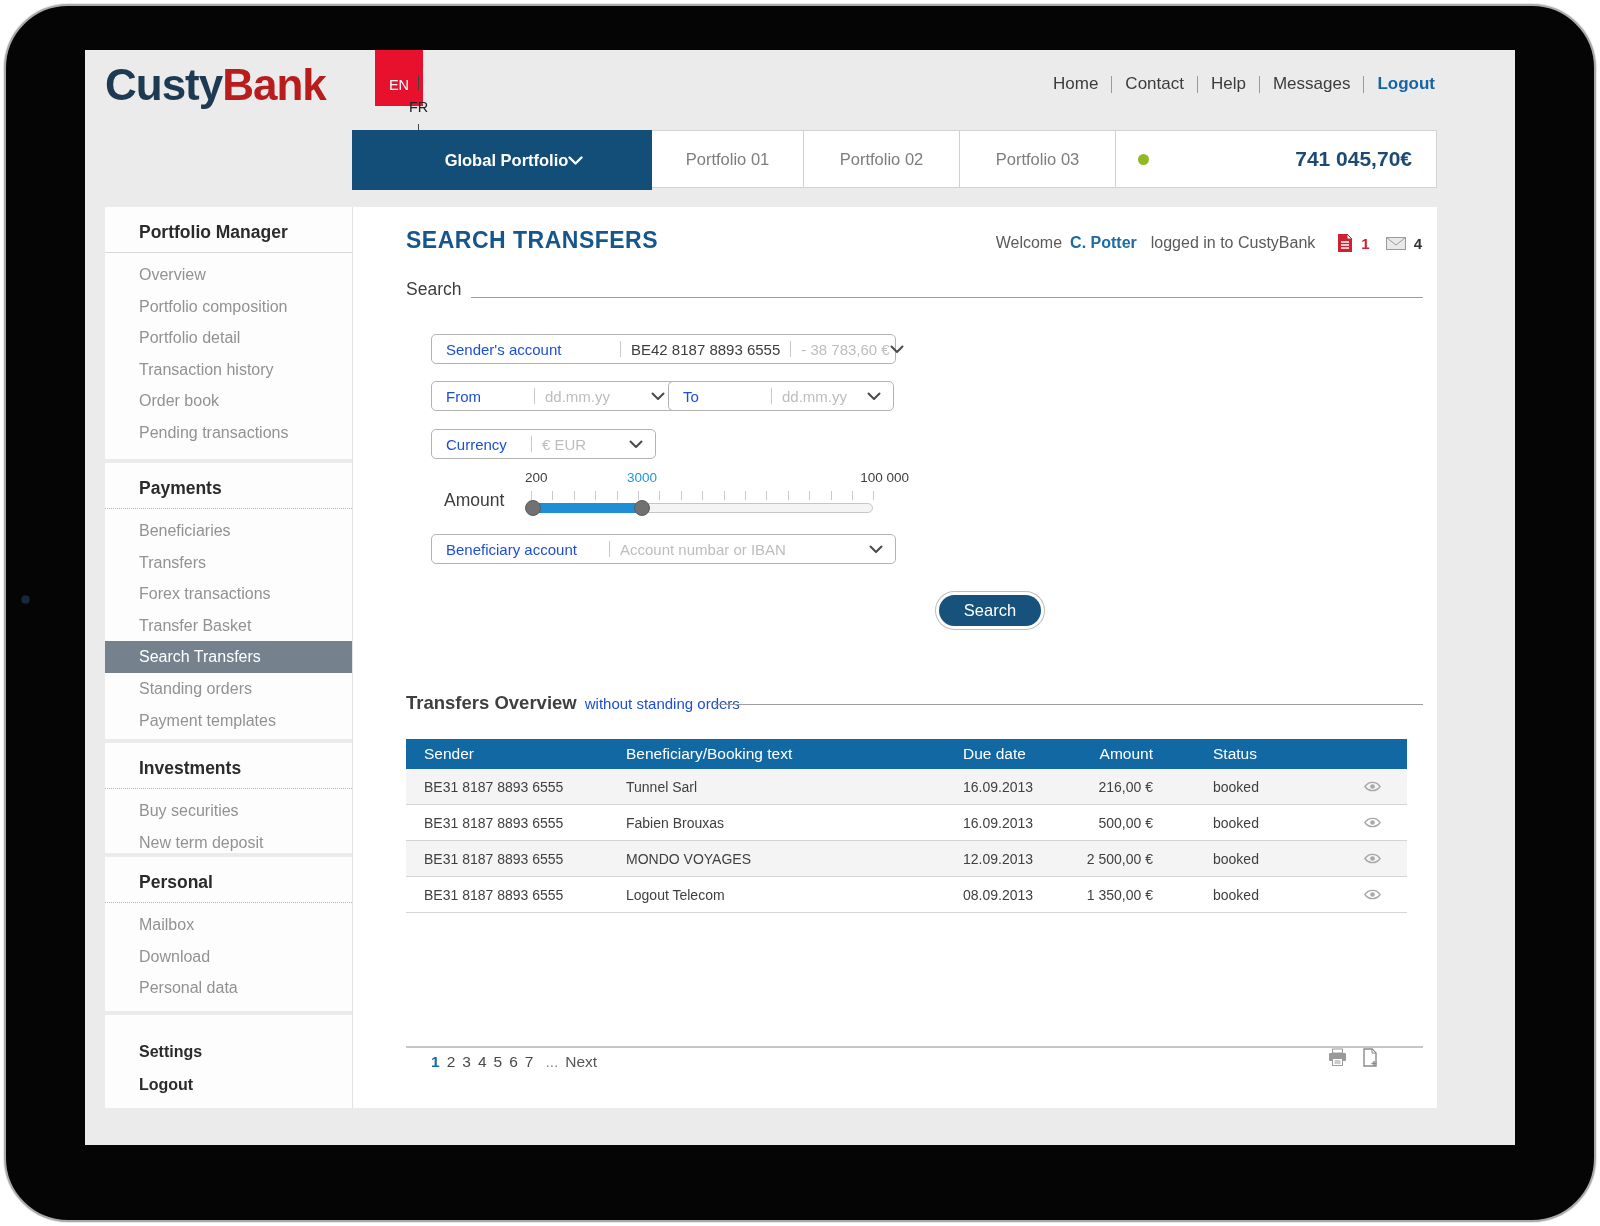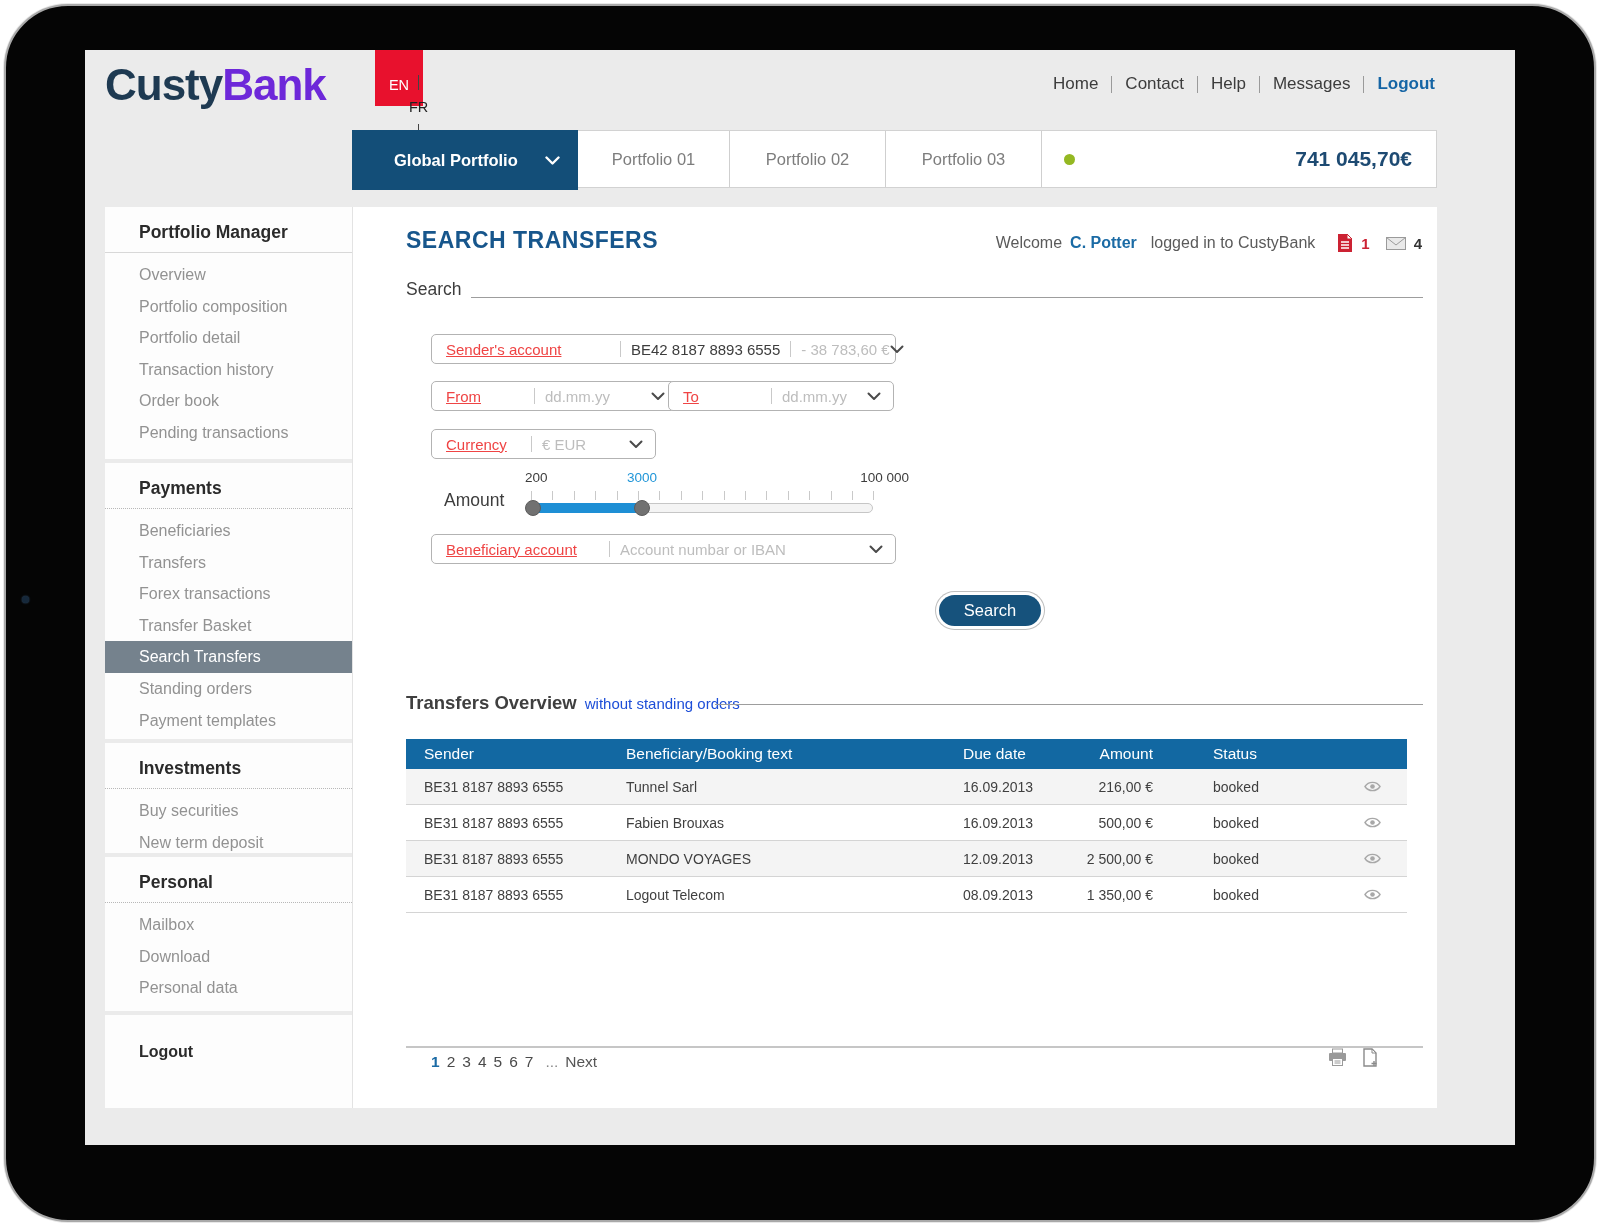--- a/index.html
+++ b/index.html
@@ -14,42 +14,42 @@
   .camera-dot { position:absolute; left:22px; top:596px; width:7px; height:7px;
     border-radius:50%; background:#16283a; box-shadow:0 0 2px #3a5a7a; }
 
   
   .canvas { position:absolute; left:85px; top:50px; width:1430px; height:1095px;
     background:#ebebeb; overflow:hidden; }
 
   
   .logo { position:absolute; left:20px; top:10px; font-size:44px; font-weight:bold; letter-spacing:-1px; }
   .logo .p1 { color:#1e3a52; }
-  .logo .p2 { color:#6d28d9; }
+  .logo .p2 { color:#b91c1c; }
 
   .lang-box { position:absolute; left:290px; top:0; width:48px; height:56px; background:#e8112d;
     display:flex; align-items:flex-end; justify-content:center; padding-bottom:13px;
     color:#fff; font-size:14.5px; }
   .lang-rest { position:absolute; left:324px; top:25px; font-size:14.5px; color:#222;
     display:flex; align-items:center; gap:9px;flex-direction:column; }
   .vsep { width:1px; height:15px; background:#444; display:inline-block; }
 
   .topnav { position:absolute; right:80px; top:24px; display:flex; align-items:center; gap:13px;
     font-size:17px; color:#3c3c3c; }
   .topnav .sep { width:1px; height:17px; background:#9a9a9a; }
   .topnav .logout { color:#1565a5; font-weight:bold; }
   .topnav span[data-interactable="true"] { cursor:pointer; }
 
   
   .tabbar { position:absolute; left:267px; top:80px; width:1085px; height:58px; display:flex;
     background:#fff; border:1px solid #d2d2d2; }
   .tab { display:flex; align-items:center; justify-content:center; color:#7d7d7d;
     font-size:16.5px; border-right:1px solid #cfcfcf; background:#fff; cursor:pointer; }
-  .tab.selected { width:226px; background:#134e78; color:#fff; font-weight:600;
-    justify-content:space-between; padding:0 18px 0 42px; border-right:none;
+  .tab.selected { width:300px; background:#134e78; color:#fff; font-weight:600;
+    justify-content:center; padding:0 18px 0 42px; border-right:none;
     margin:-1px 0 -1px -1px; height:60px; }
   .tab.t1 { width:152px; } .tab.t2 { width:156px; } .tab.t3 { width:156px; }
   .tab.t5 { width:174px; justify-content:space-between; padding:0 13px 0 31px; }
   .tab-more { color:#41525f; font-size:22px; font-weight:bold; line-height:1; }
   .balance-cell { flex:1; display:flex; align-items:center; justify-content:space-between;
     padding:0 24px 0 22px; background:#fff; }
   .green-dot { width:11px; height:11px; border-radius:50%; background:#94b822; }
   .balance-val { font-size:21px; font-weight:bold; color:#1d4a72; }
 
   
@@ -79,21 +79,21 @@
   .welcome .suffix { margin-left:6px; margin-right:14px; }
   .badge-num-red { color:#cc2233; font-weight:bold; font-size:15px; margin-right:8px; }
   .badge-num-dark { color:#333; font-weight:bold; font-size:15px; }
 
   .search-label { position:absolute; left:53px; top:72px; font-size:17.5px; color:#3d3d3d; }
   .search-rule { position:absolute; left:118px; top:90px; width:952px; border-top:1px solid #9d9d9d; }
 
   .combo { position:absolute; height:30px; border:1px solid #b3b3b3; border-radius:5px;
     background:#fff; display:flex; align-items:center; font-size:15px;
     padding:0 12px 0 14px; cursor:pointer; }
-  .combo .lbl { color:#ef4444; flex:none;text-decoration:underline; }
+  .combo .lbl { color:#1d4ed8; flex:none; }
   .combo .cdiv { width:1px; height:16px; background:#c9c9c9; margin:0 10px; flex:none; }
   .combo .val { color:#3d3d3d; white-space:nowrap; }
   .combo .hint { color:#bdbdbd; white-space:nowrap; }
   .combo .chev { margin-left:auto; display:flex; }
   .combo.sender { left:78px; top:127px; width:465px; } .combo.sender .lbl { width:164px; }
   .combo.from { left:78px; top:174px; width:247px; } .combo.from .lbl { width:78px; }
   .combo.to { left:315px; top:174px; width:226px; } .combo.to .lbl { width:78px; }
   .combo.currency { left:78px; top:222px; width:225px; } .combo.currency .lbl { width:75px; }
   .combo.beneficiary { left:78px; top:327px; width:465px; } .combo.beneficiary .lbl { width:153px; }
 
@@ -240,20 +240,21 @@
         <h3 data-interactable="false">Personal</h3>
         <div class="sdiv" data-interactable="false"></div>
         <ul>
           <li data-interactable="true">Mailbox</li>
           <li data-interactable="true">Download</li>
           <li data-interactable="true">Personal data</li>
         </ul>
       </div>
       <div class="side-sec s5" data-interactable="false">
         <ul>
+          <li data-interactable="true">Settings</li>
           <li data-interactable="true">Logout</li>
         </ul>
       </div>
     </aside>
 
     <main class="main" data-interactable="false">
       <div class="page-title" data-interactable="false">SEARCH TRANSFERS</div>
 
       <div class="welcome" data-interactable="false">
         <span data-interactable="false">Welcome</span>

